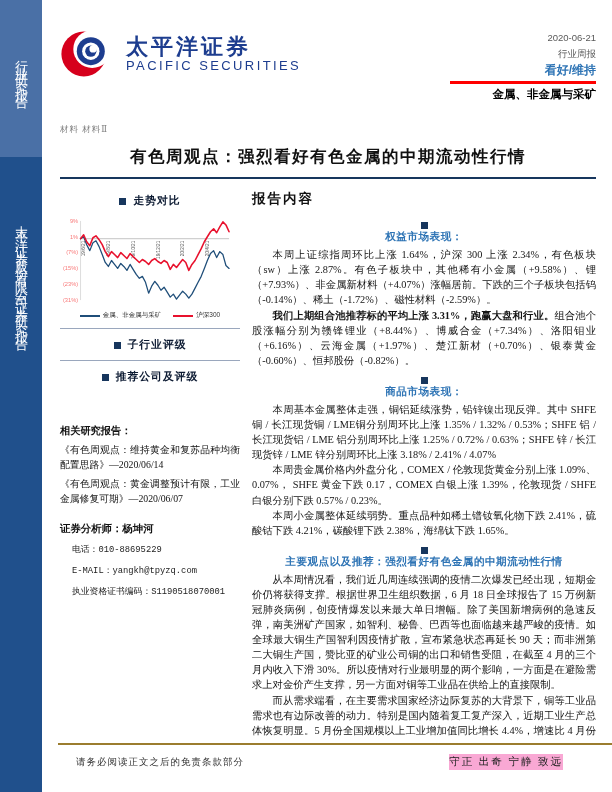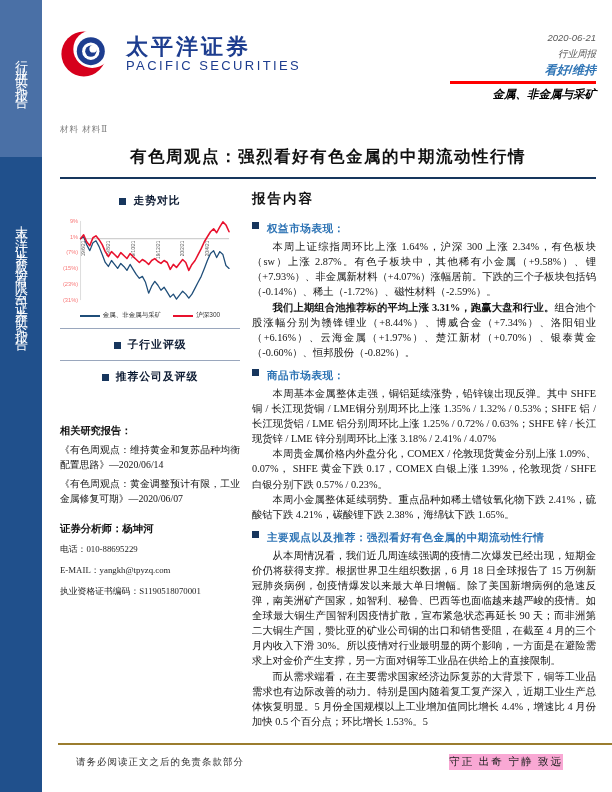--- a/index.html
+++ b/index.html
@@ -11,21 +11,21 @@
   .vtext{writing-mode:vertical-rl;color:#fff;font-size:13px;letter-spacing:7px;
          position:absolute;left:50%;transform:translateX(-50%);white-space:nowrap;}
   .sidebar-top .vtext{top:50px;}
   .sidebar-bottom .vtext{top:58px;}
   
   .content{position:absolute;left:42px;top:0;right:0;bottom:0;padding:26px 16px 0 18px;}
   .hdr{display:flex;justify-content:space-between;align-items:flex-start;}
   .logo{display:flex;align-items:center;gap:10px;}
   .logo-cn{font-size:22px;font-weight:bold;color:#1d3d8f;letter-spacing:3px;line-height:1.05;}
   .logo-en{font-size:13px;color:#1d3d8f;letter-spacing:2.4px;font-family:"Liberation Sans","DejaVu Sans",sans-serif;text-align:right;}
-  .hdr-right{text-align:right;font-family:"Liberation Sans","DejaVu Sans",sans-serif;padding-top:4px;min-width:150px;font-style:italic;}
+  .hdr-right{text-align:right;font-family:"Liberation Sans","DejaVu Sans",sans-serif;padding-top:4px;min-width:150px;}
   .hdr-date,.hdr-type{font-size:9.5px;color:#595959;line-height:16px;}
   .hdr-rating{font-size:12px;color:#2e74b5;font-weight:bold;line-height:17px;}
   .rating-line{height:2.6px;background:#f00;width:146px;margin:2px 0 3px auto;}
   .hdr-industry{font-size:11.5px;font-weight:bold;color:#000;}
   .category{font-size:8.5px;color:#7f7f7f;margin-top:22px;letter-spacing:1px;}
   .doc-title{font-size:16.5px;font-weight:bold;text-align:center;margin-top:10px;letter-spacing:1.5px;}
   .title-rule{height:2.6px;background:#17365d;margin-top:9px;}
   
   .cols{display:flex;margin-top:11px;}
   .leftcol{width:180px;flex:none;padding-right:10px;}
@@ -36,25 +36,25 @@
   .sep{border:none;border-top:1px solid #9aa7bd;margin:8px 0 9px 0;}
   #trend-chart{display:block;width:172px;height:94px;margin:2px 0 0 0;}
   .legend{display:flex;gap:12px;justify-content:center;margin:3px 0 2px 0;font-size:6.5px;color:#333;
           font-family:"Liberation Sans","DejaVu Sans",sans-serif;}
   .legend-item{display:flex;align-items:center;gap:3px;}
   .legend-swatch{display:inline-block;width:20px;height:2px;}
   .gap-lg{height:34px;}
   .related-title{font-size:10.2px;font-weight:bold;margin-bottom:5px;}
   .related-item{font-size:9.8px;line-height:14.5px;margin-bottom:5px;text-align:justify;}
   .analyst{font-size:10.4px;font-weight:bold;margin:16px 0 8px 0;}
-  .contact{font-size:8.8px;color:#222;margin-bottom:9px;font-family:Liberation Serif, serif;}
+  .contact{font-size:8.8px;color:#222;margin-bottom:9px;font-family:Liberation Mono, monospace;margin-left:12px;}
   
   .report-head{font-size:13.5px;font-weight:bold;letter-spacing:2px;margin:0 0 14px 0;}
   .sec{margin-bottom:2px;}
-  .sec-head{display:flex;align-items:flex-start;gap:8px;margin:9px 0 3px 0;}
+  .sec-head{display:flex;align-items:center;gap:1px;margin:9px 0 3px 0;flex-direction:column;}
   .sec-title{font-size:10.6px;font-weight:bold;color:#2e74b5;letter-spacing:0.5px;}
   .body-p{font-size:10.3px;line-height:15.1px;text-align:justify;text-indent:2em;margin:0;color:#141414;}
   
   .footer{position:absolute;left:58px;right:0;top:743px;background:#fff;height:60px;}
   .footer-rule{height:2px;background:#9b7d2f;}
   .footer-row{display:flex;justify-content:space-between;align-items:center;padding:9px 49px 0 18px;}
   .disclaimer{font-size:9.5px;color:#333;letter-spacing:1px;}
   .motto{font-size:10.5px;color:#222;background:#f9a8d4;padding:1px 0;letter-spacing:2px;}
 </style>
 </head>

